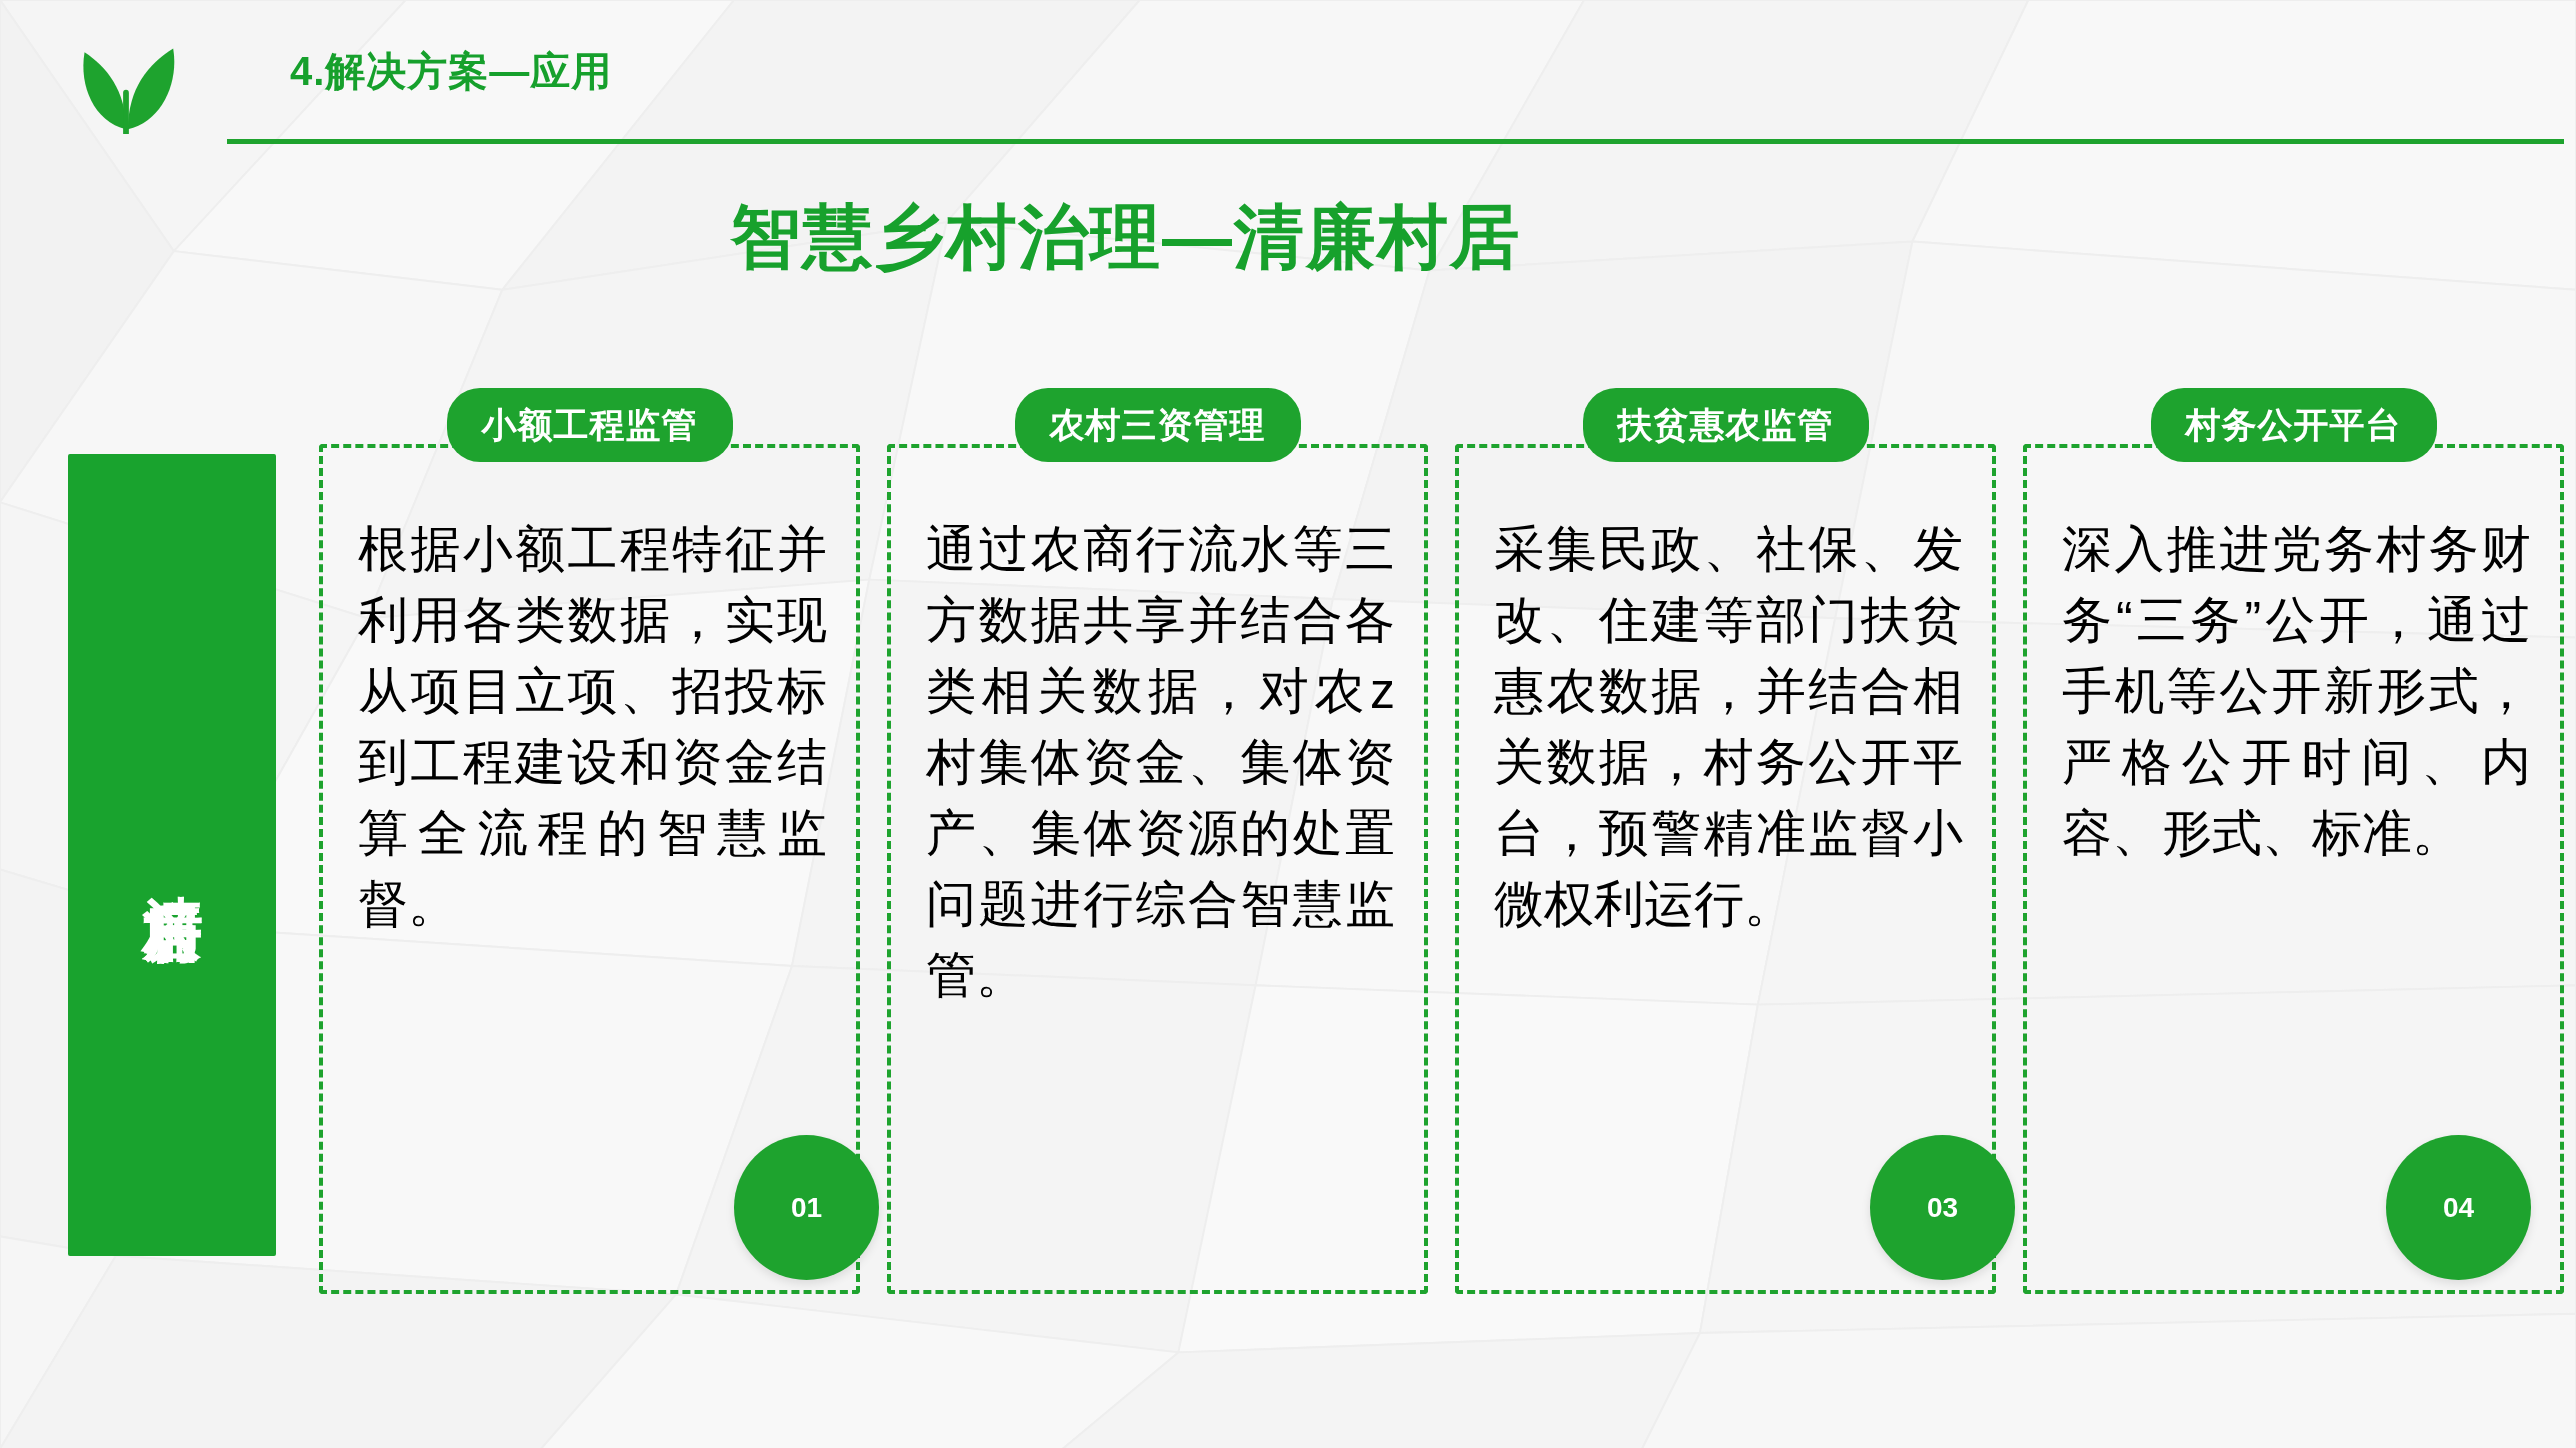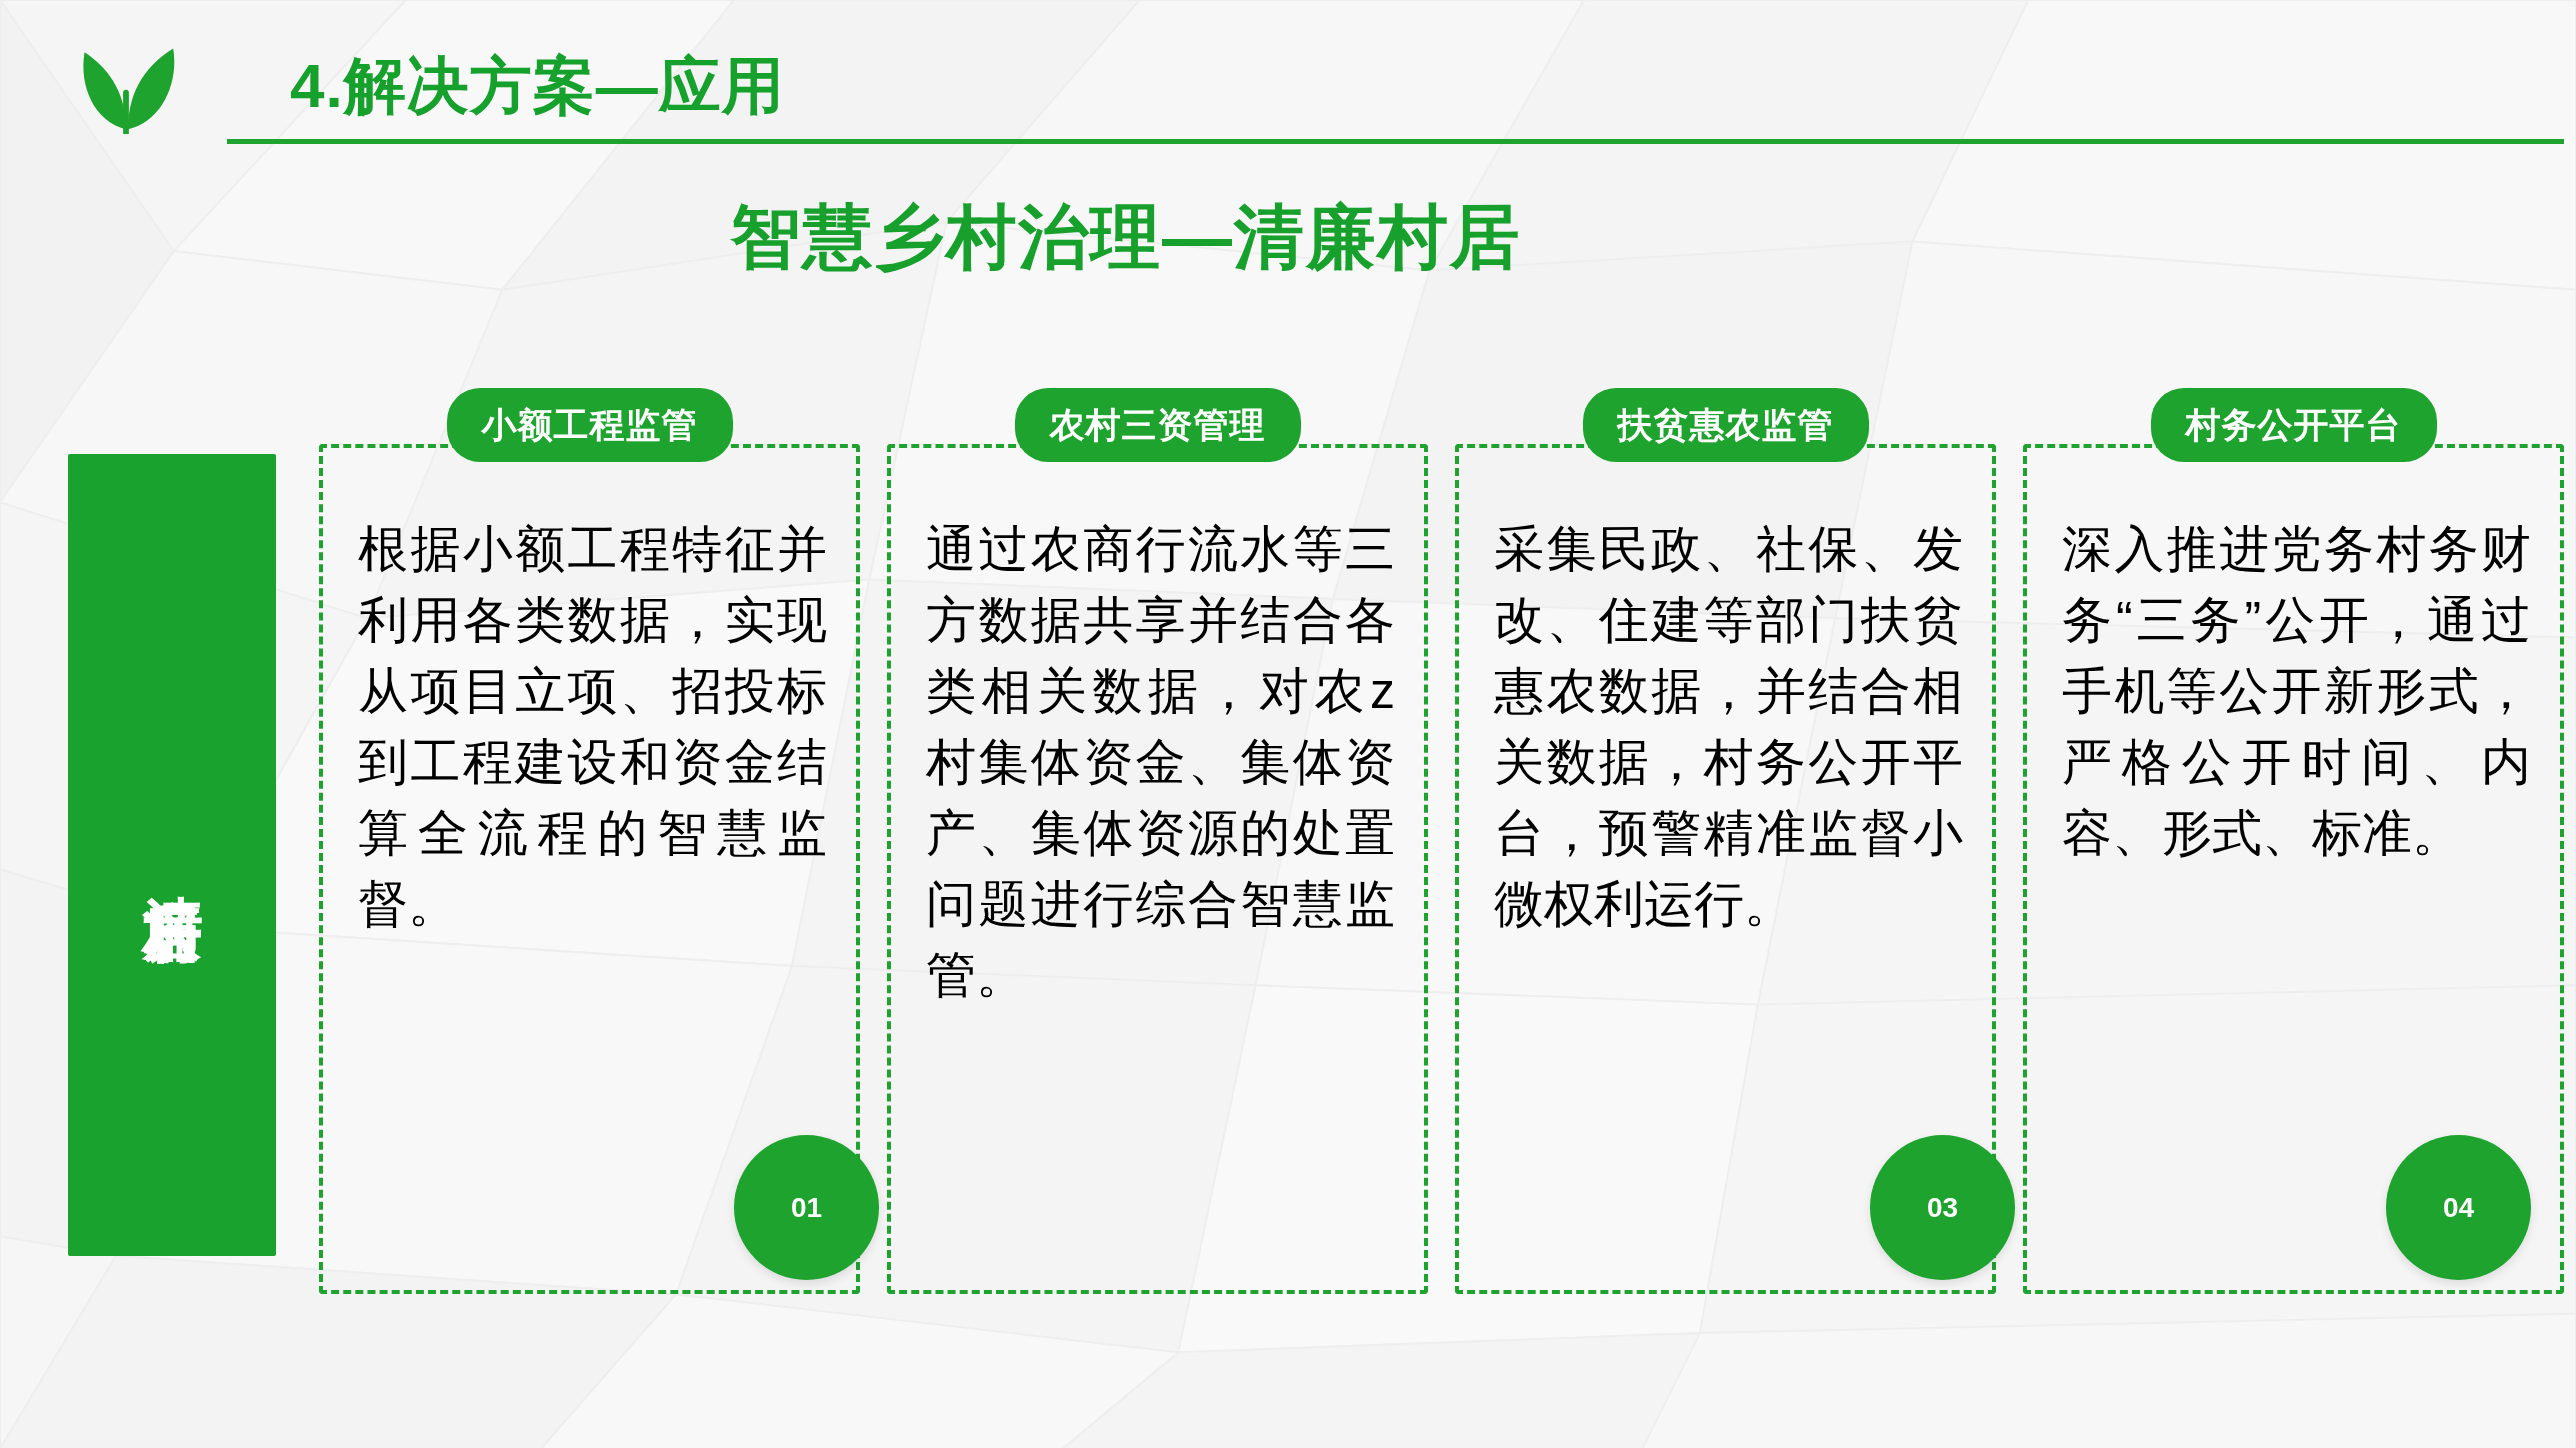--- a/index.html
+++ b/index.html
@@ -43,21 +43,21 @@
     position: absolute;
     left: 14.5px;
     top: 13.5px;
     width: 106px;
     height: 101px;
   }
   .header-title {
     position: absolute;
     left: 232px;
     top: 25px;
-    font-size: 62px;
+    font-size: 40px;
     font-weight: bold;
     color: #16a02c;
     letter-spacing: 1px;
     white-space: nowrap;
   }
   .header-rule {
     position: absolute;
     left: 169px;
     top: 120px;
     width: 2337px;

